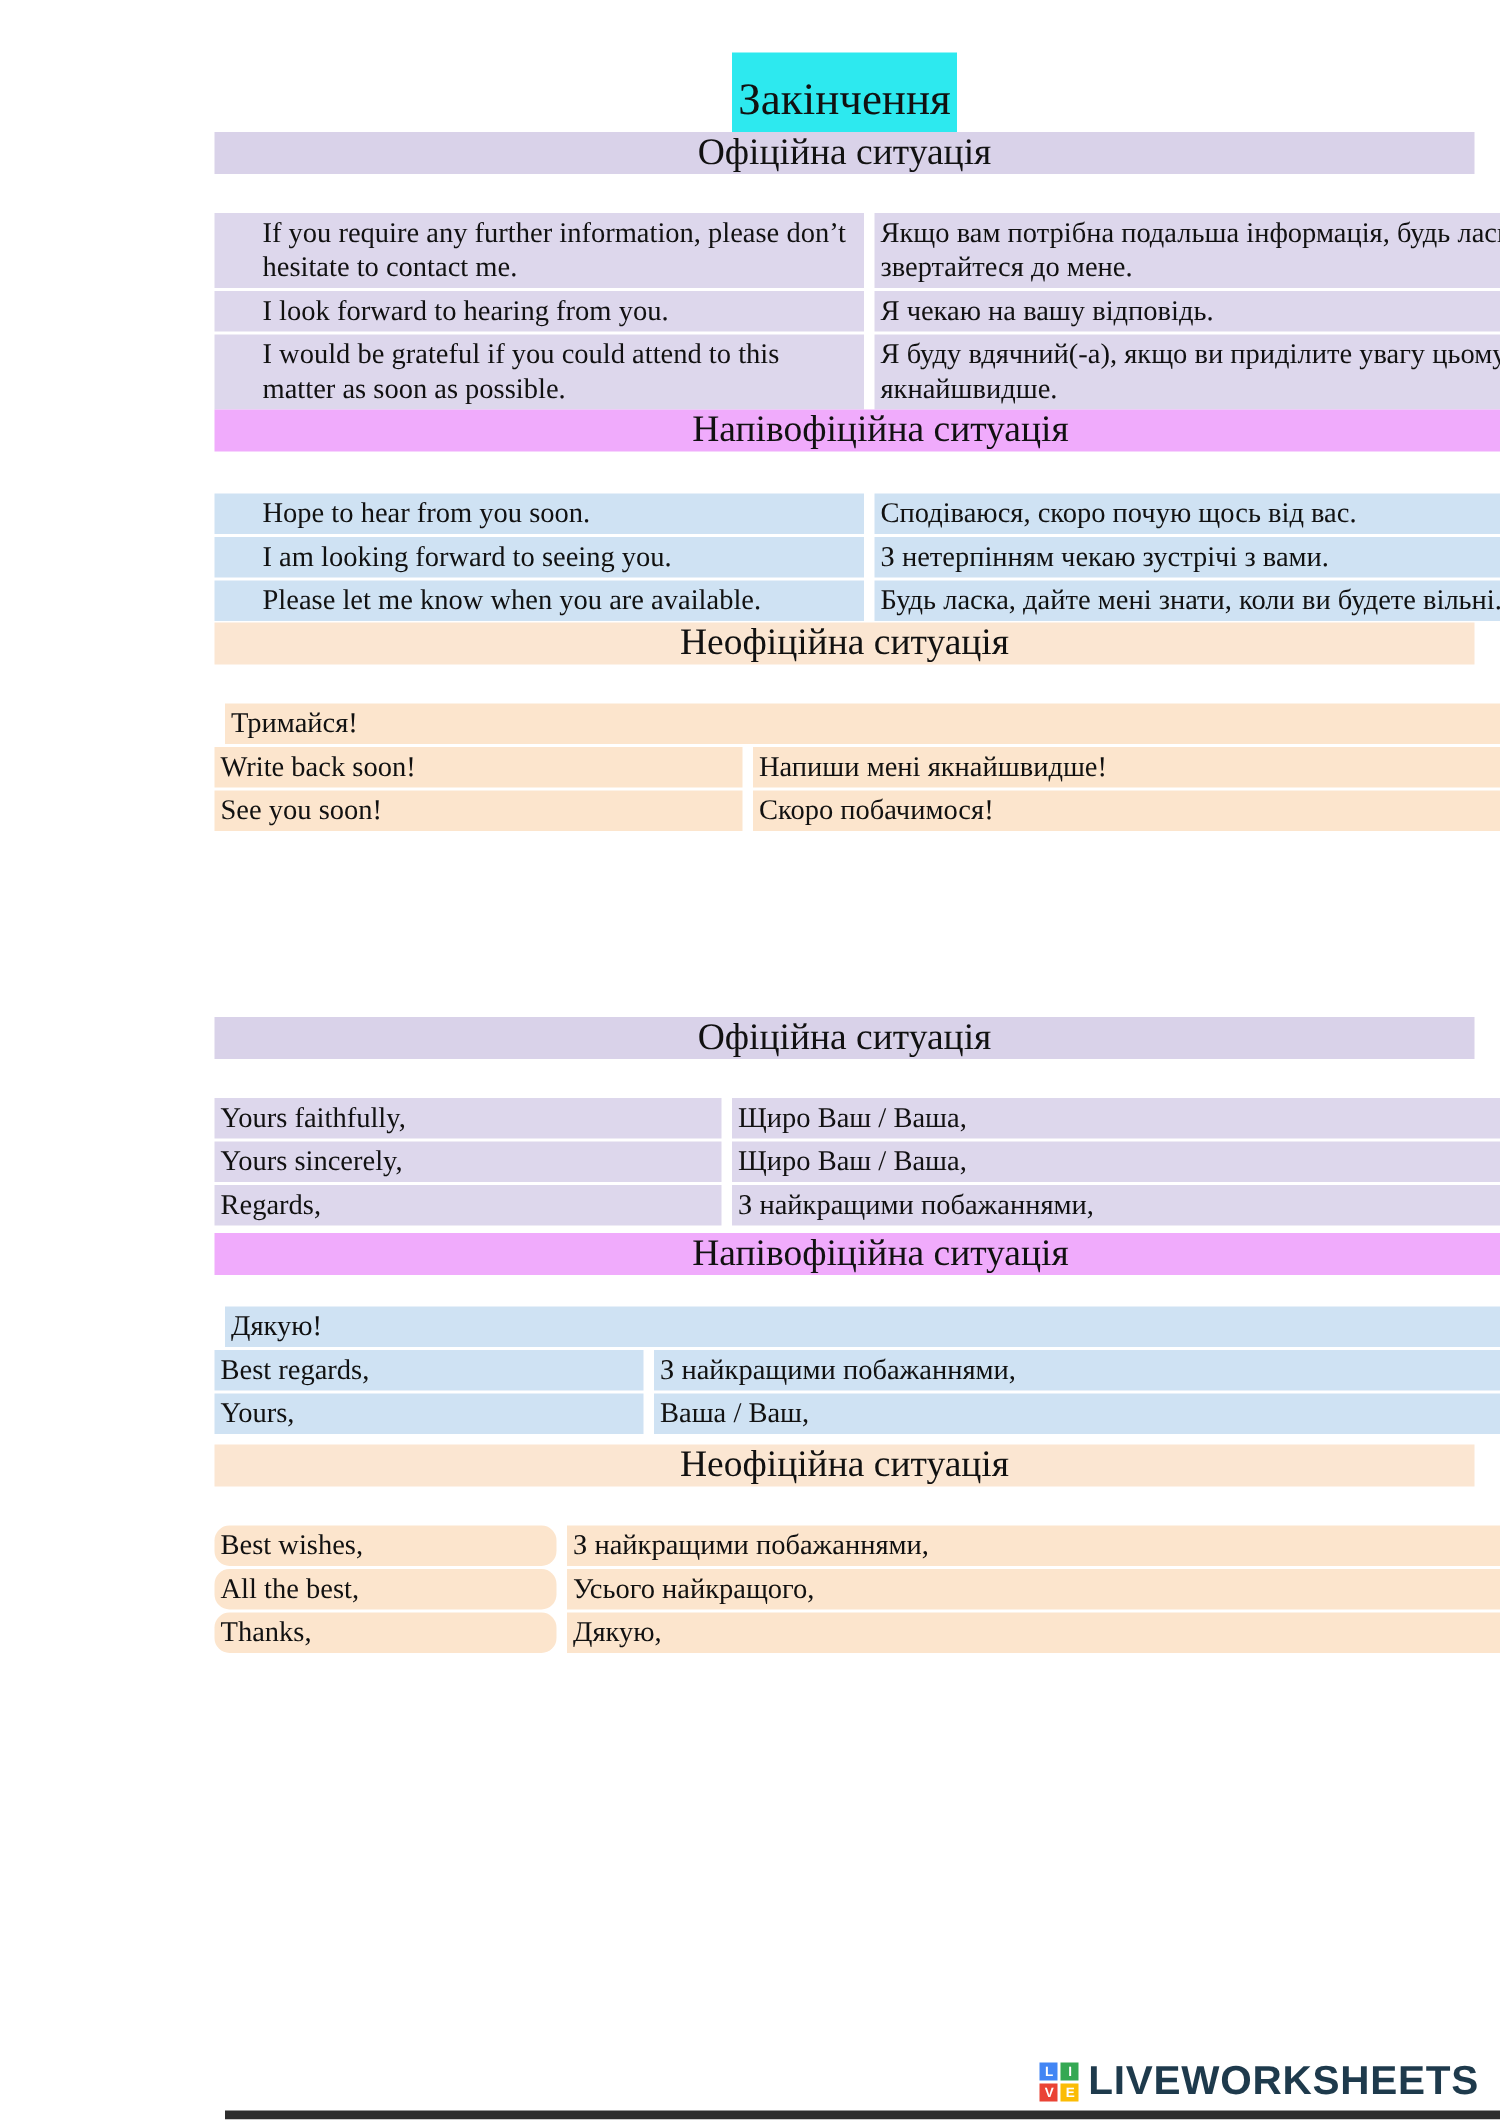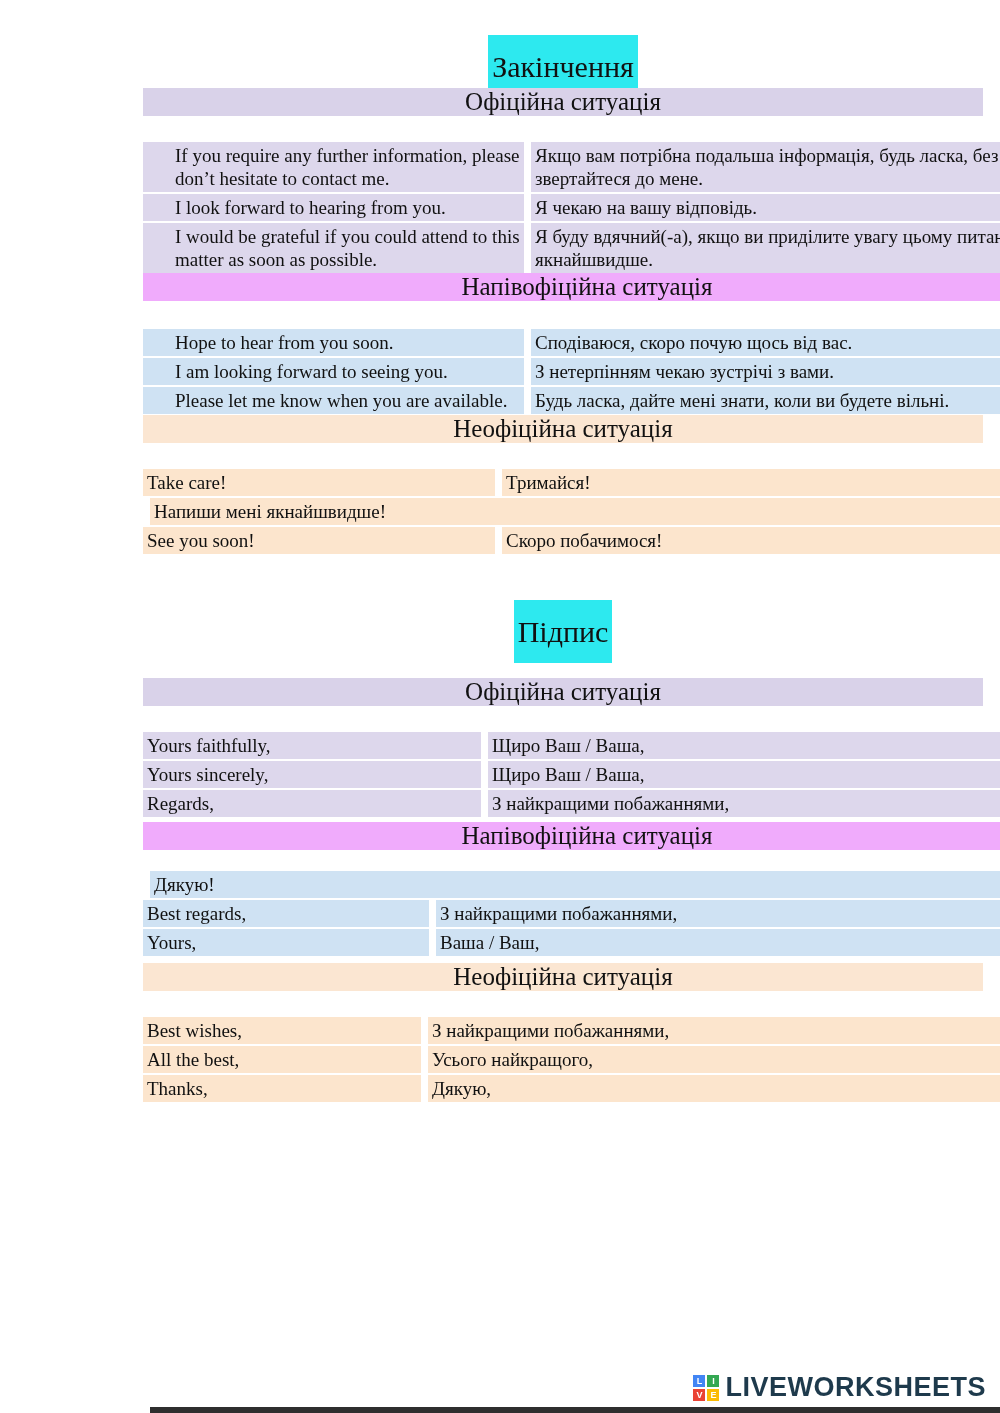--- a/index.html
+++ b/index.html
@@ -25,25 +25,25 @@
     text-align:center;font-size:25px;line-height:28px;
   }
   .band-official{background:#d9d2e9;}
   .band-semi{background:#f0abfc;padding-left:24px;}
   .band-informal{background:#fbe6d2;}
 
   .tbl{position:absolute;left:143px;width:1000px;}
   .row{display:flex;margin-bottom:2px;}
   .cell{padding:2px 4px;font-size:19px;line-height:23px;box-sizing:border-box;}
   .cell.right{flex:1;margin-left:7px;}
-  .lw433{width:381px;padding-left:32px;}
+  .lw433{width:433px;padding-left:32px;}
   .lw352{width:352px;}
   .lw338{width:338px;}
   .lw286{width:286px;}
-  .lw278{width:278px;}
+  .lw278{width:228px;border-radius:10px;}
   .bg-official{background:#ddd7ec;}
   .bg-semi{background:#cfe2f3;}
   .bg-informal{background:#fce5cd;}
 
   .footer{
     position:absolute;top:1372px;right:14px;
     display:flex;align-items:center;
     font-family:"Liberation Sans", sans-serif;
   }
   .lw-logo{
@@ -108,35 +108,32 @@
     <div class="row">
       <div class="cell lw433 bg-semi">Please let me know when you are available.</div>
       <div class="cell right bg-semi">Будь ласка, дайте мені знати, коли ви будете вільні.</div>
     </div>
   </div>
 
   <div class="band band-informal" style="top:415px">Неофіційна ситуація</div>
 
   <div class="tbl" style="top:469px">
     <div class="row">
-      <div class="cell lw352 bg-informal">Take care!</div>
       <div class="cell right bg-informal">Тримайся!</div>
     </div>
     <div class="row">
+      <div class="cell lw352 bg-informal">Write back soon!</div>
       <div class="cell right bg-informal">Напиши мені якнайшвидше!</div>
     </div>
     <div class="row">
       <div class="cell lw352 bg-informal">See you soon!</div>
       <div class="cell right bg-informal">Скоро побачимося!</div>
     </div>
   </div>
 
-  <div class="doc-title" style="top:615px">
-    <span class="hl">Підпис</span>
-  </div>
 
   <div class="band band-official" style="top:678px">Офіційна ситуація</div>
 
   <div class="tbl" style="top:732px">
     <div class="row">
       <div class="cell lw338 bg-official">Yours faithfully,</div>
       <div class="cell right bg-official">Щиро Ваш / Ваша,</div>
     </div>
     <div class="row">
       <div class="cell lw338 bg-official">Yours sincerely,</div>

